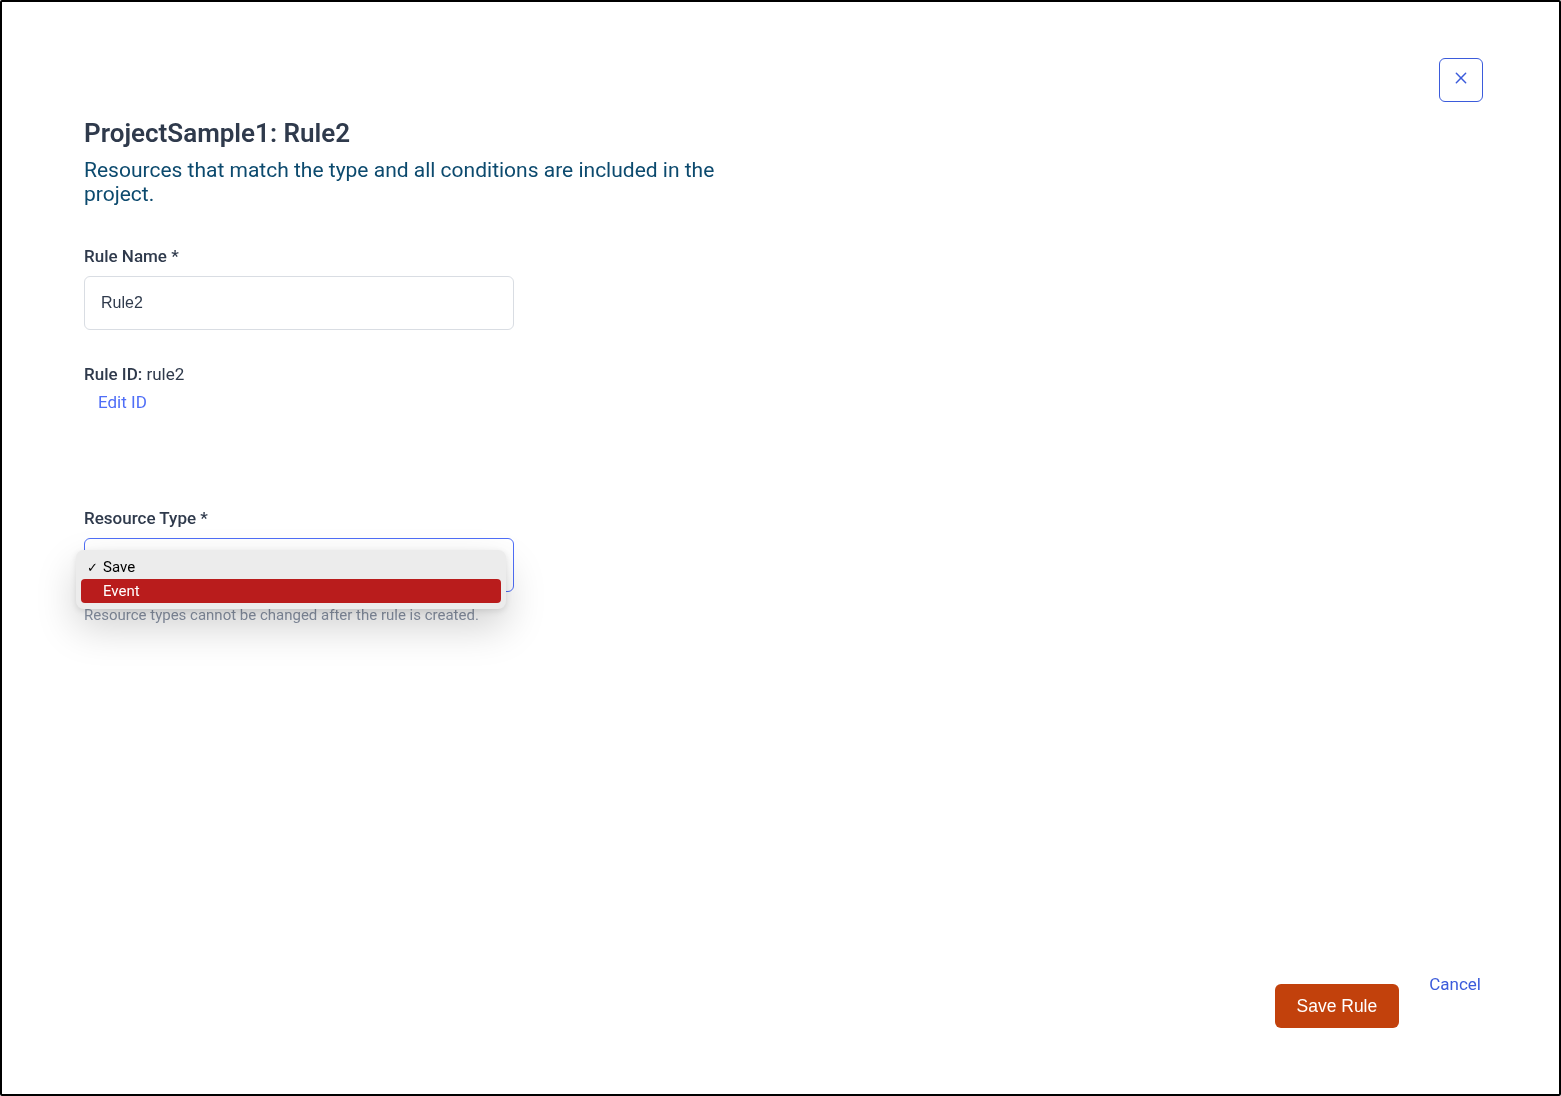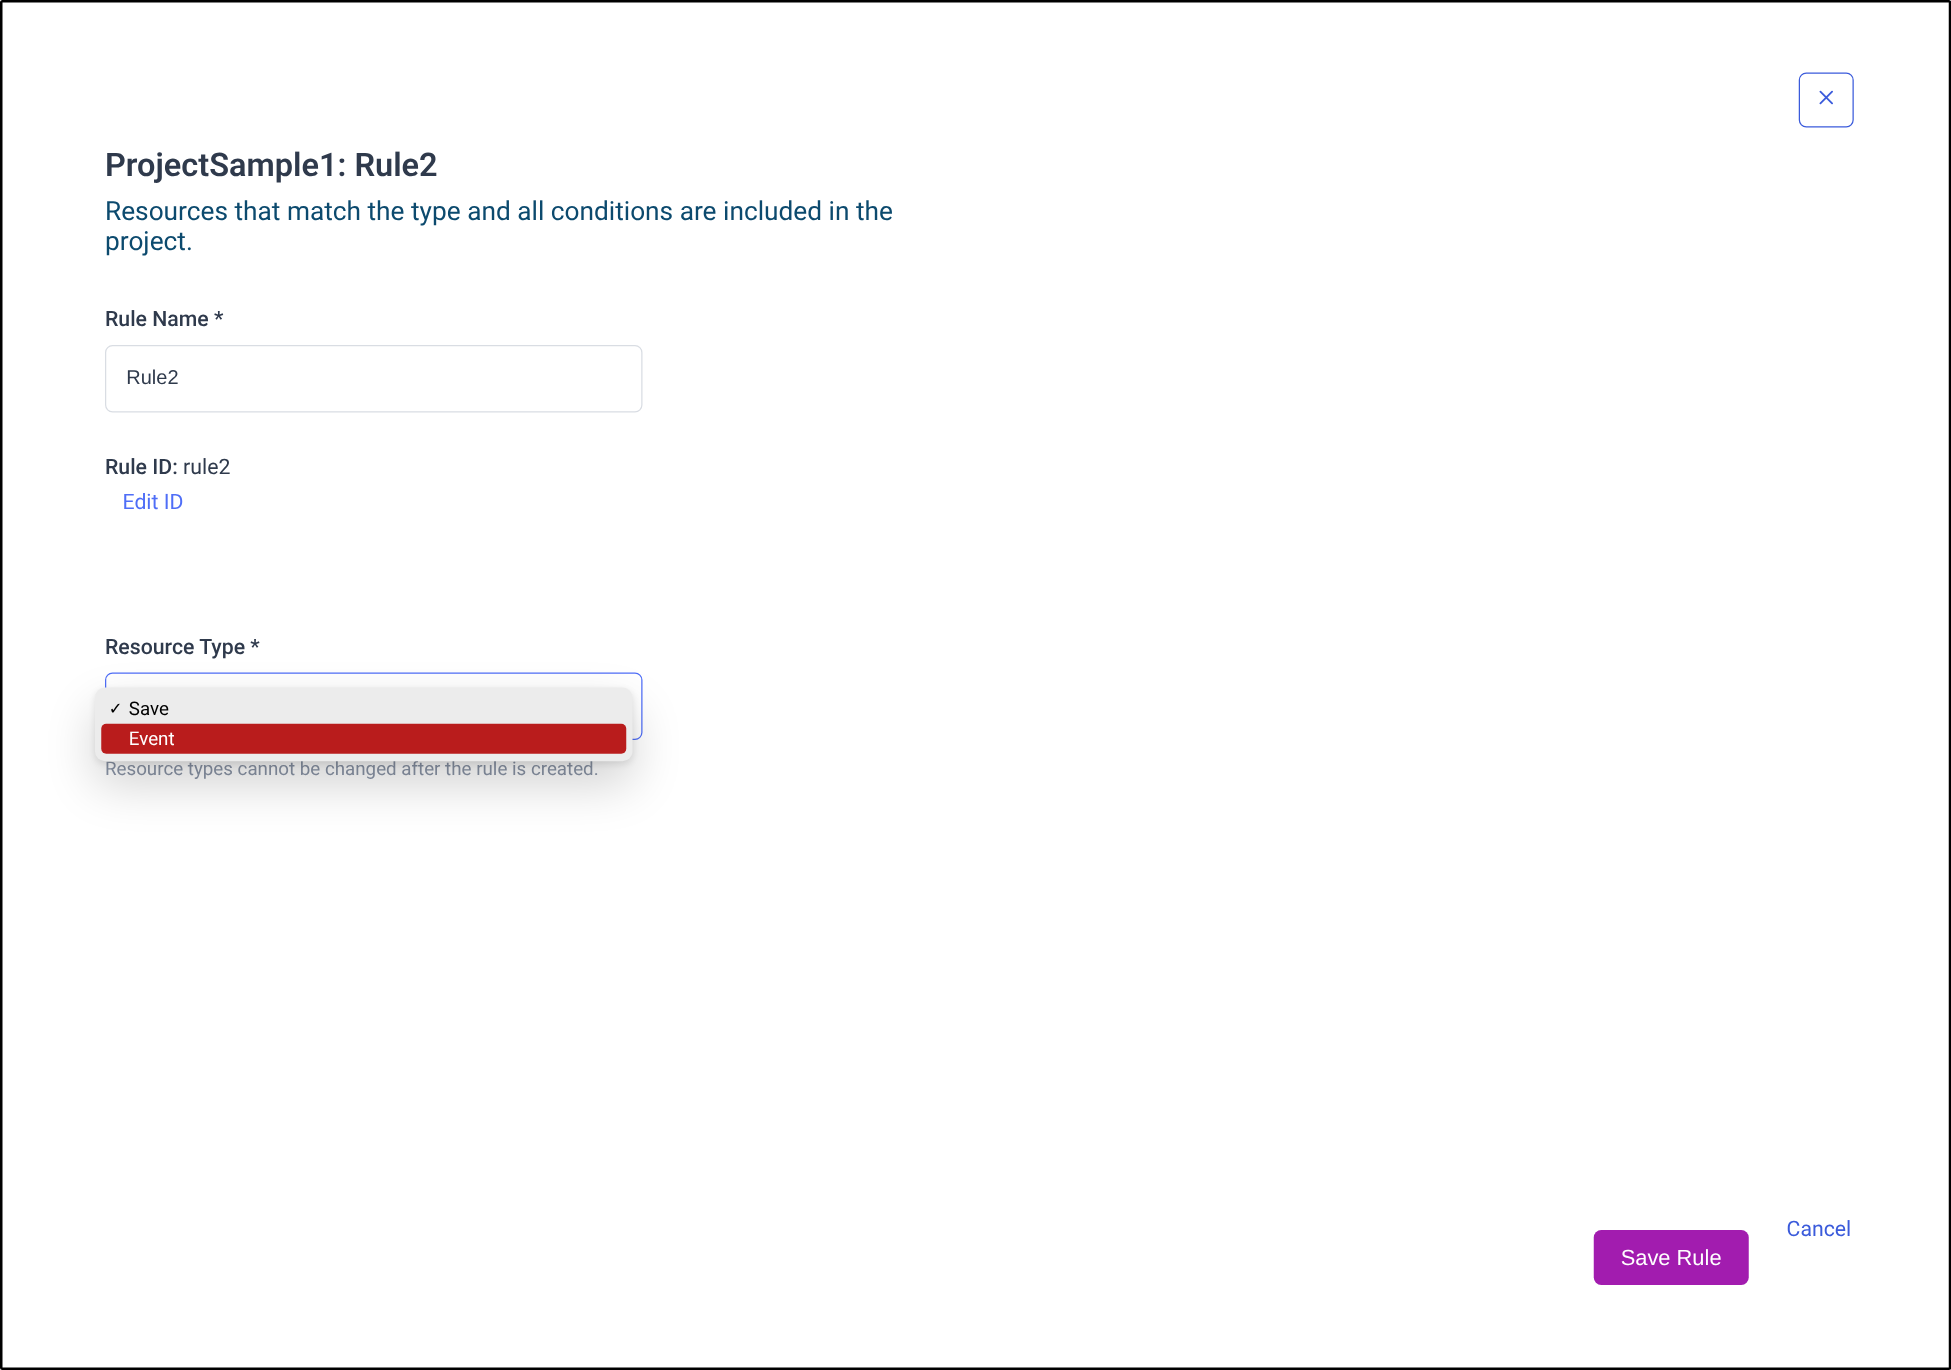--- a/index.html
+++ b/index.html
@@ -150,21 +150,21 @@
   }
   .footer {
     position: absolute;
     bottom: 46px;
     right: 54px;
     display: flex;
     align-items: center;
     gap: 30px;
   }
   .save-btn {
-    background: #a21caf;
+    background: #c2410c;
     color: #ffffff;
     border: none;
     border-radius: 6px;
     padding: 0 22px;
     height: 44px;
     font-size: 17.5px;
     font-weight: 500;
     cursor: not-allowed;
     margin-top: 45px;
   }

